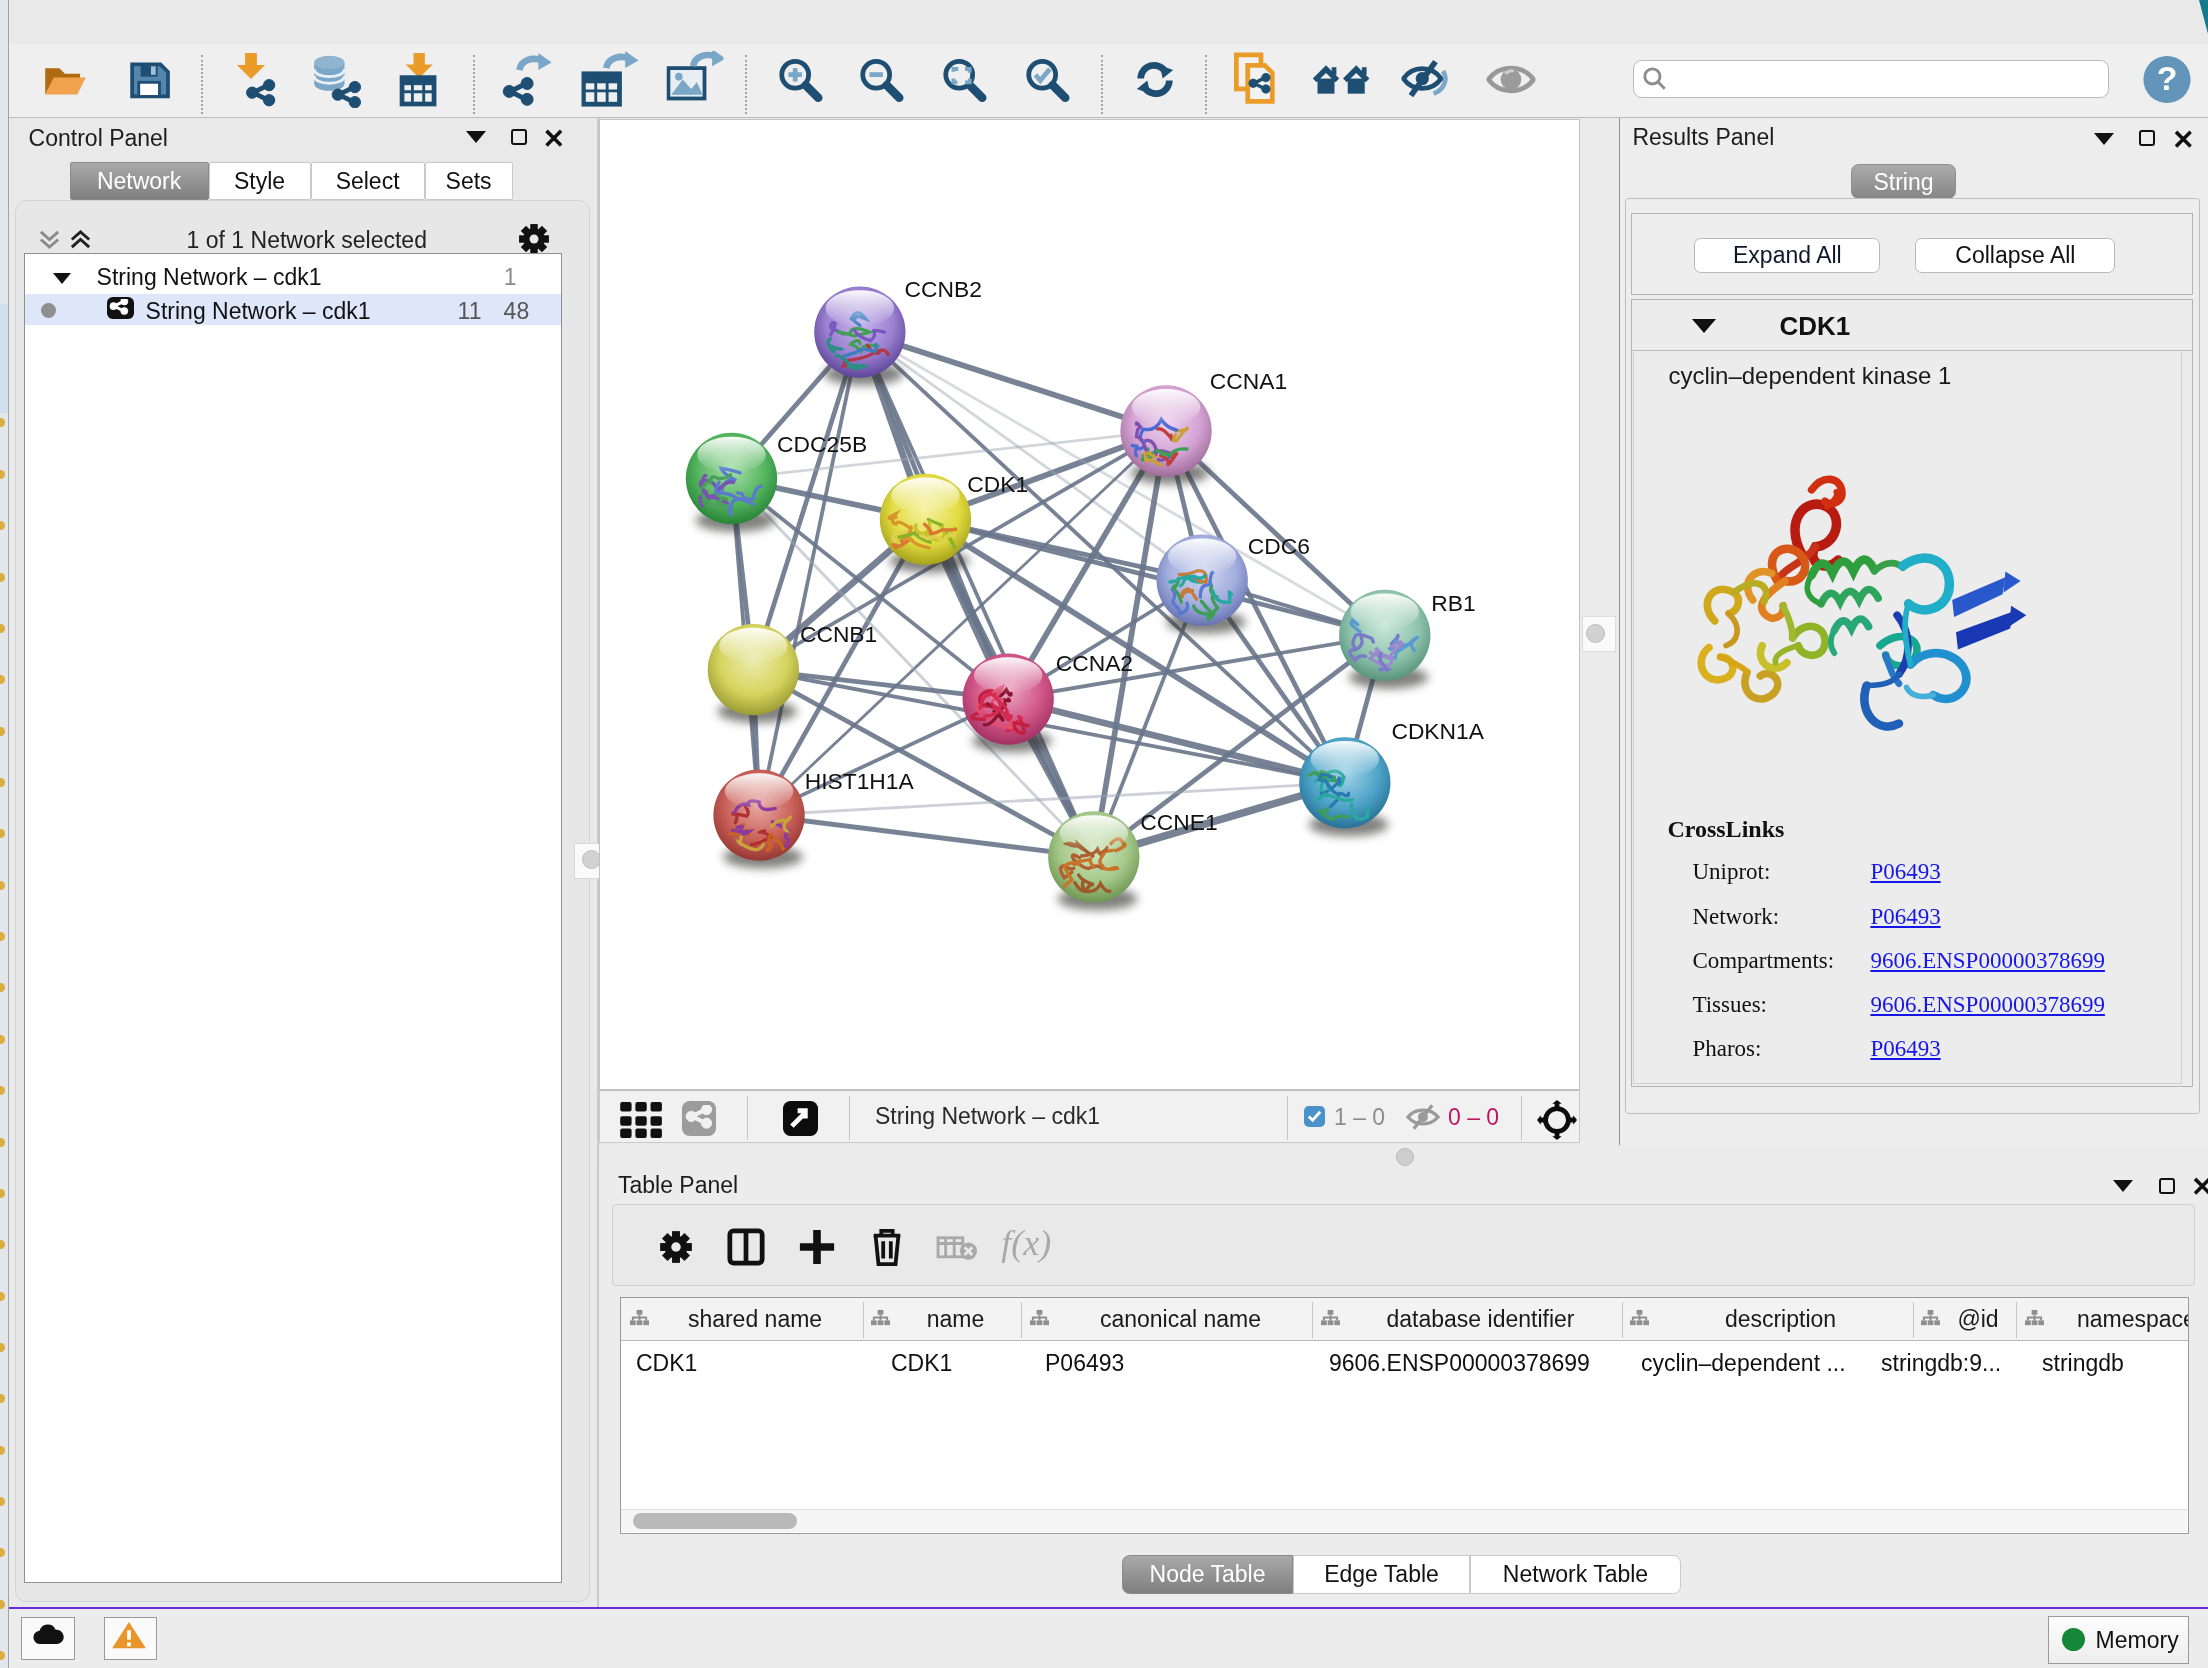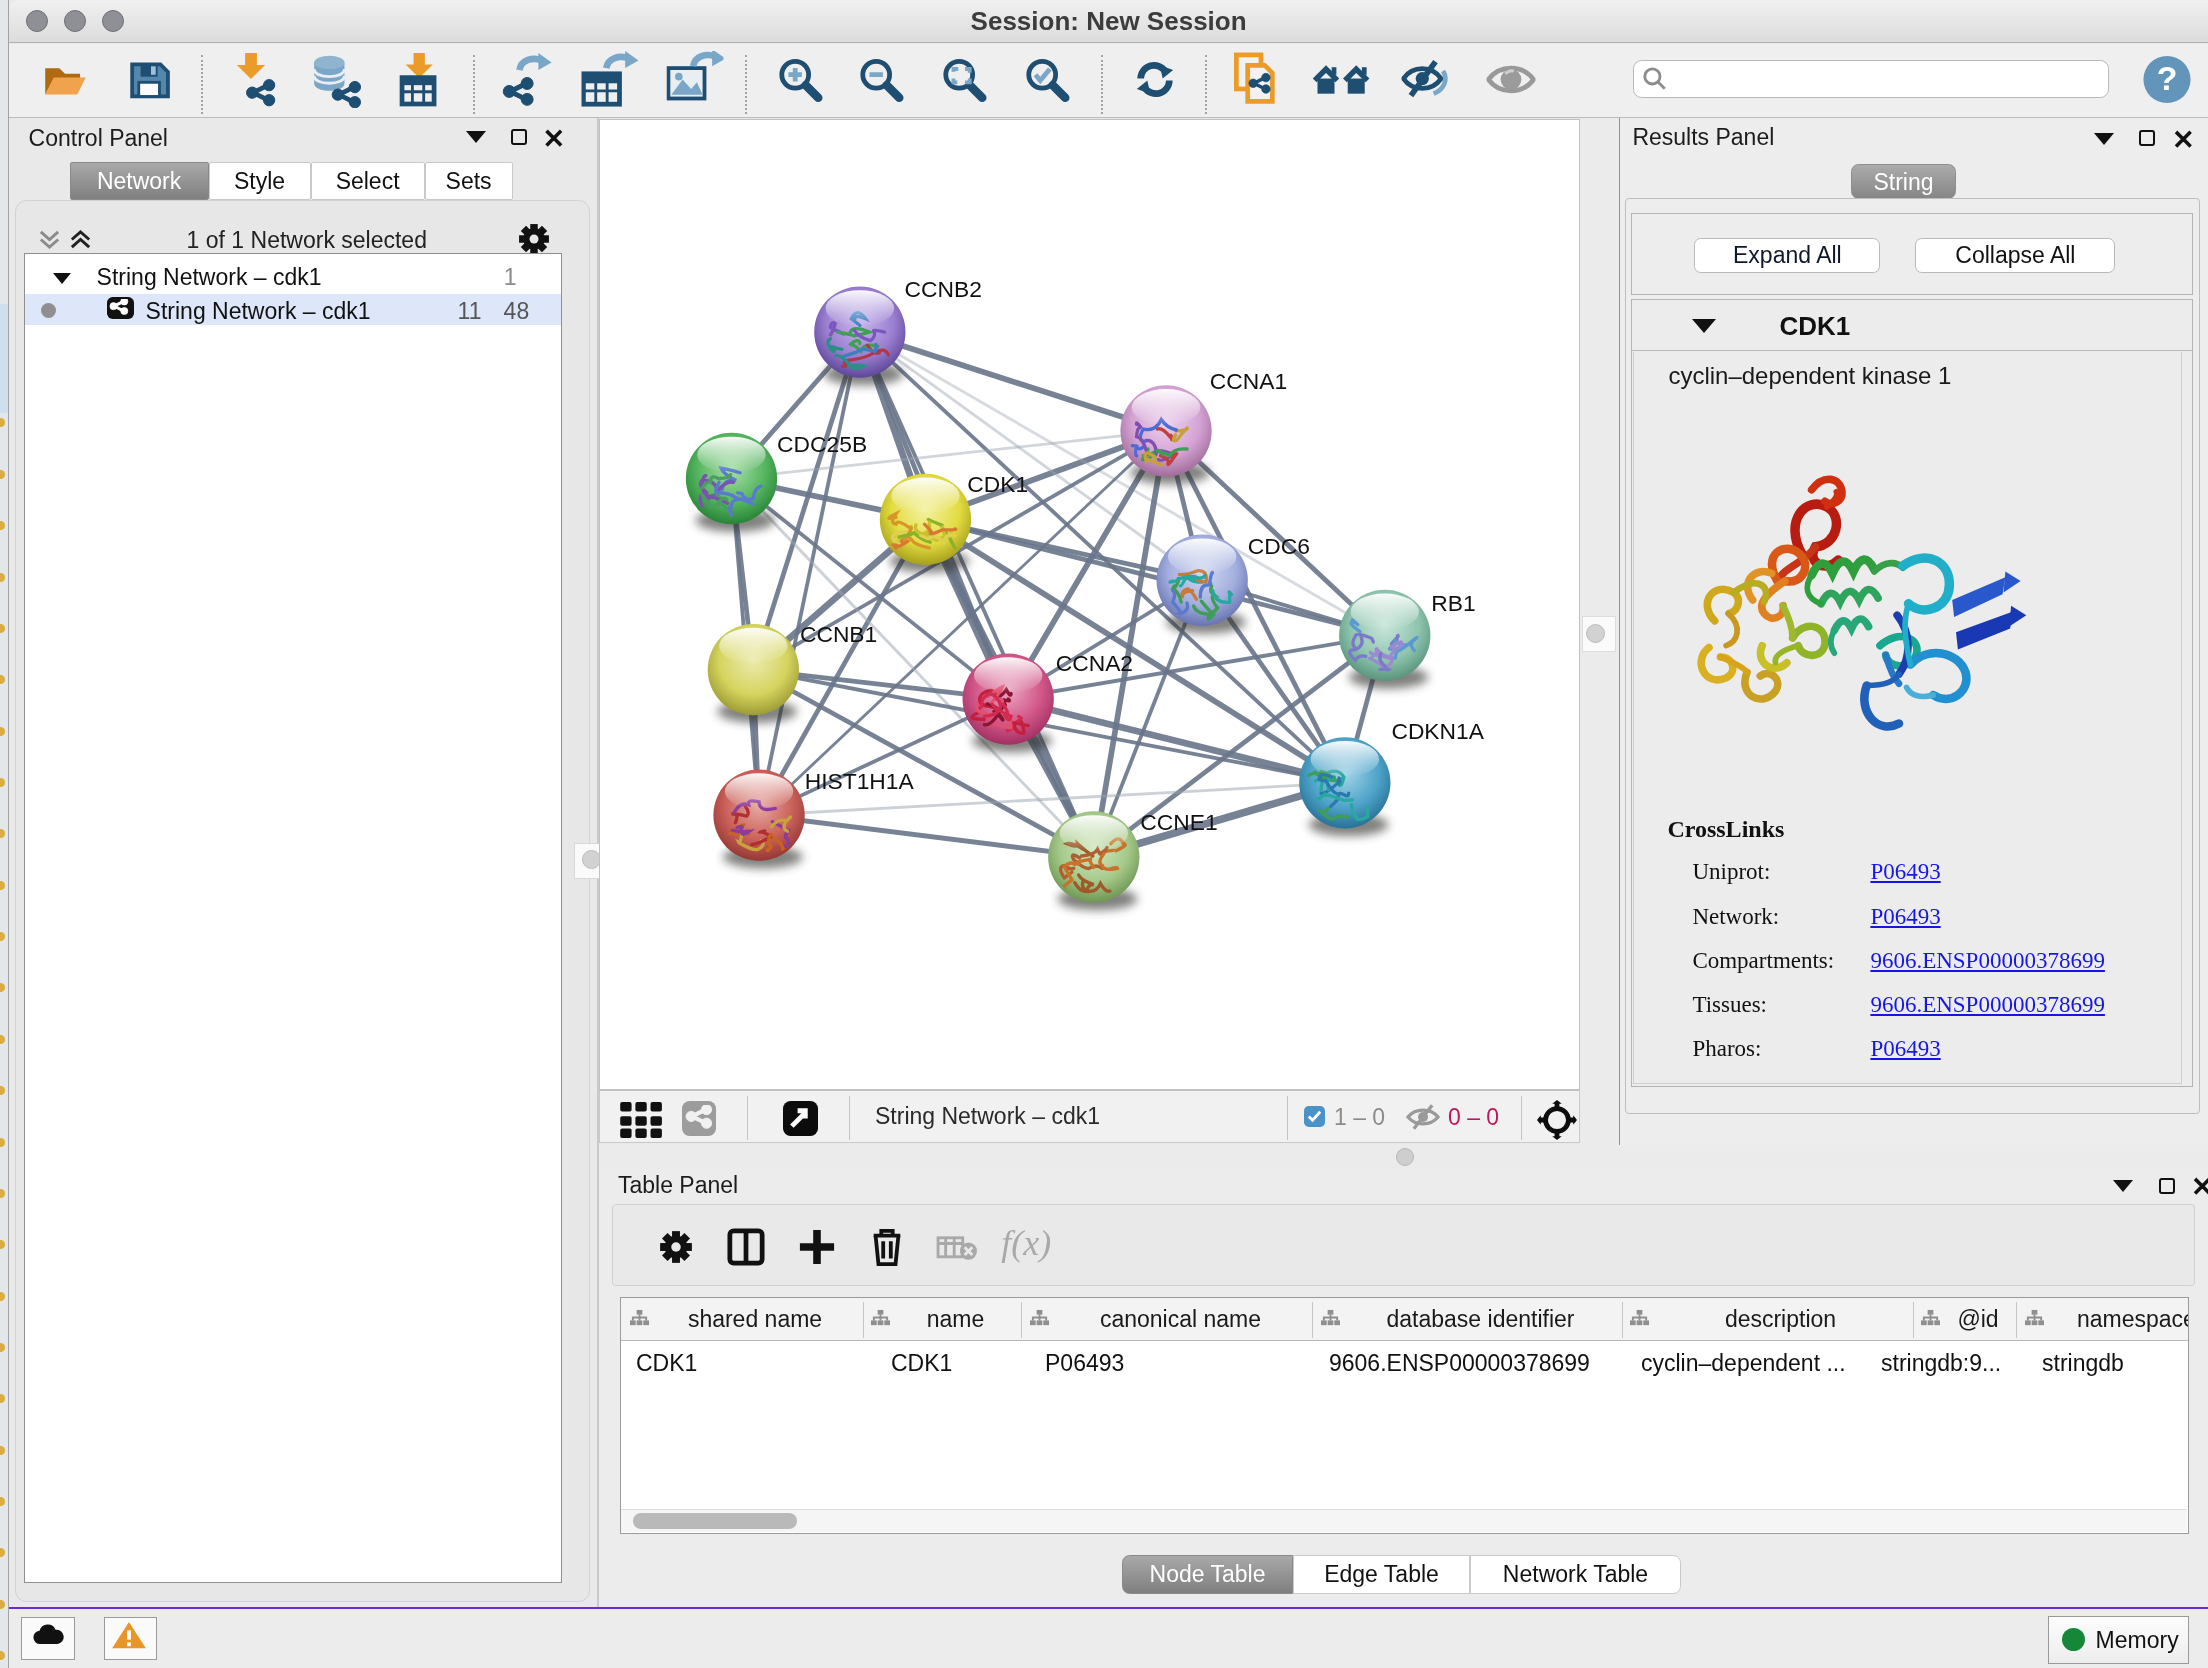--- a/index.html
+++ b/index.html
@@ -34,26 +34,20 @@
     <div class="abs" style="left:-3.8px;top:1240px;width:8.6px;height:8.6px;border-radius:50%;background:#d9ad42"></div>
     <div class="abs" style="left:-3.8px;top:1292px;width:8.6px;height:8.6px;border-radius:50%;background:#d9ad42"></div>
     <div class="abs" style="left:-3.8px;top:1343px;width:8.6px;height:8.6px;border-radius:50%;background:#d9ad42"></div>
     <div class="abs" style="left:-3.8px;top:1394px;width:8.6px;height:8.6px;border-radius:50%;background:#d9ad42"></div>
     <div class="abs" style="left:-3.8px;top:1446px;width:8.6px;height:8.6px;border-radius:50%;background:#d9ad42"></div>
     <div class="abs" style="left:-3.8px;top:1497px;width:8.6px;height:8.6px;border-radius:50%;background:#d9ad42"></div>
     <div class="abs" style="left:-3.8px;top:1548px;width:8.6px;height:8.6px;border-radius:50%;background:#d9ad42"></div>
     <div class="abs" style="left:-3.8px;top:1600px;width:8.6px;height:8.6px;border-radius:50%;background:#d9ad42"></div>
     <div class="abs" style="left:-3.8px;top:1651px;width:8.6px;height:8.6px;border-radius:50%;background:#d9ad42"></div>
     <div class="abs" style="right:0;top:0;width:0;height:0;border-top:34px solid #157a8c;border-left:9.5px solid transparent"></div>
-    <div class="abs" style="left:8.6px;top:0;width:2200px;height:43px;background:linear-gradient(#f0f0f0,#dcdcdc);border-bottom:1px solid #b0b0b0;border-radius:9.5px 0 0 0">
-      <div class="abs" style="left:17px;top:9.5px;width:22px;height:22px;border-radius:50%;background:#8f8f96;border:1px solid #6f6f76"></div>
-      <div class="abs" style="left:55px;top:9.5px;width:22px;height:22px;border-radius:50%;background:#8f8f96;border:1px solid #6f6f76"></div>
-      <div class="abs" style="left:93px;top:9.5px;width:22px;height:22px;border-radius:50%;background:#8f8f96;border:1px solid #6f6f76"></div>
-      <div style="text-align:center;font-size:26px;line-height:42px;color:#3c3c3c;font-weight:bold">Session: New Session</div>
-    </div>
     <div class="abs" style="left:8.6px;top:44px;width:2200px;height:74px;background:#efefef;border-bottom:1px solid #bcbcbc">
       <div class="ticon" style="left:56px;top:50%;transform:translate(-50%,-50%)"><svg width="49" height="46" viewBox="0 0 52 48" style="">
           <path d="M5 40 V12 h15 l6 6 h16 v6 H14z" fill="#b06a12"></path>
           <path d="M5 40 L14 22 h34 L39 40 Z" fill="#f0a24c"></path>
         </svg></div>
       <div class="ticon" style="left:142px;top:50%;transform:translate(-50%,-50%)"><svg width="49" height="46" viewBox="0 0 52 48" style="">
           <path d="M6 8 h30 l8 8 v26 h-38 z" fill="#5587ad" stroke="#1e4e72" stroke-width="4"></path>
           <rect x="15" y="8" width="18" height="13" fill="#1e4e72"></rect>
           <rect x="26" y="10" width="5" height="9" fill="#9fc0d8"></rect>
           <rect x="13" y="27" width="22" height="15" fill="#fff" stroke="#1e4e72" stroke-width="3"></rect>

